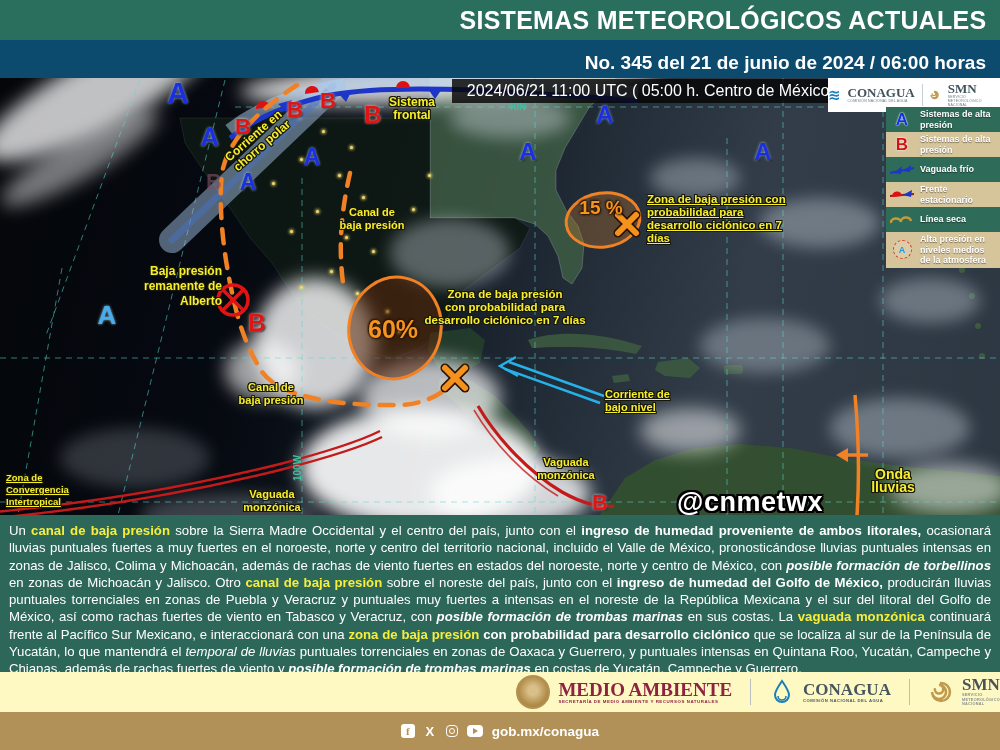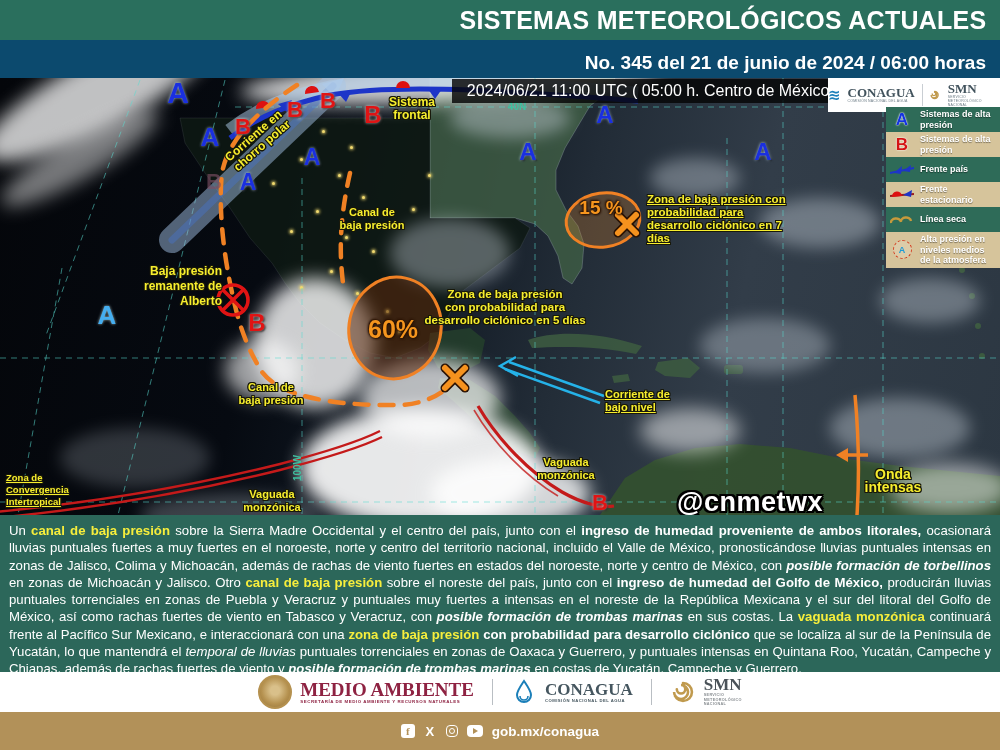--- a/index.html
+++ b/index.html
@@ -59,22 +59,22 @@
        text-shadow:1px 1px 2px #2a1203,-1px -1px 2px #2a1203,0 0 3px #2a1203;}
   .wm{position:absolute;transform:translate(-50%,-50%);color:#fff;font-weight:800;font-size:27px;letter-spacing:.5px;
       text-shadow:2px 2px 0 #000,-2px -2px 0 #000,2px -2px 0 #000,-2px 2px 0 #000,0 2px 0 #000,0 -2px 0 #000,2px 0 0 #000,-2px 0 0 #000;}
   
   .forecast{position:absolute;top:515px;left:0;width:1000px;height:157px;background:#2c675a;
             color:#fff;font-size:13.2px;line-height:17.3px;text-align:justify;
             padding:7px 9px 0 9px;box-sizing:border-box;}
   .seg-n{} .seg-yb{color:#f7ee3c;font-weight:700;} .seg-b{font-weight:700;}
   .seg-bi{font-weight:700;font-style:italic;} .seg-i{font-style:italic;}
   
-  .footer{position:absolute;top:672px;left:0;width:1000px;height:40px;background:#ffffff;
-          display:flex;align-items:center;justify-content:center;gap:18px;}
+  .footer{position:absolute;top:672px;left:0;width:1000px;height:40px;background:#fef9c3;
+          display:flex;align-items:center;justify-content:flex-end;gap:18px;}
   .f-div{width:1px;height:26px;background:#b9bec3;}
   .f-blk{display:flex;align-items:center;gap:8px;}
   .seal{width:30px;height:30px;border-radius:50%;border:2px solid #b5914f;
         background:radial-gradient(circle at 50% 45%,#d9c08a 20%,#b5914f 60%,#8f6f38 100%);}
   .ma-name{font-family:"Liberation Serif",serif;font-weight:700;font-size:19px;color:#8e2242;line-height:18px;}
   .ma-sub{font-size:4.4px;color:#8e2242;letter-spacing:.55px;font-weight:700;}
   .cn-name{font-family:"Liberation Serif",serif;font-weight:700;font-size:17px;color:#45565f;line-height:16px;}
   .cn-sub{font-size:4.2px;color:#45565f;letter-spacing:.5px;font-weight:700;}
   .smn-name{font-weight:700;font-size:17px;color:#4a5258;font-family:"Liberation Serif",serif;line-height:16px;}
   .smn-sub{font-size:3.8px;color:#8a8f93;letter-spacing:.3px;font-weight:700;line-height:4.6px;}
@@ -276,21 +276,21 @@
         <span>baja presión</span>
     </div>
     <div class="maplabel ml-right" style="left:222px;top:186px;font-size:12px;line-height:15px">
       <span>Baja presión</span>
         <span>remanente de</span>
         <span>Alberto</span>
     </div>
     <div class="maplabel" style="left:505px;top:210px;font-size:11.5px">
       <span>Zona de baja presión</span>
         <span>con probabilidad para</span>
-        <span>desarrollo ciclónico en 5 días</span>
+        <span>desarrollo ciclónico en 7 días</span>
     </div>
     <div class="maplabel ml-left" style="left:647px;top:115px;font-size:11.5px">
       <span>Zona de baja presión con</span>
         <span>probabilidad para</span>
         <span>desarrollo ciclónico en 7</span>
         <span>días</span>
     </div>
     <div class="maplabel" style="left:271px;top:303px">
       <span>Canal de</span>
         <span>baja presión</span>
@@ -307,21 +307,21 @@
     <div class="maplabel" style="left:566px;top:378px">
       <span>Vaguada</span>
         <span>monzónica</span>
     </div>
     <div class="maplabel ml-left" style="left:605px;top:310px">
       <span>Corriente de</span>
         <span>bajo nivel</span>
     </div>
     <div class="maplabel" style="left:893px;top:390px;font-size:14px">
       <span>Onda</span>
-        <span>intensas</span>
+        <span>lluvias</span>
     </div>
 
     <div class="pct" style="left:393px;top:251px;font-size:25px">60%</div>
     <div class="pct" style="left:601px;top:130px;font-size:19px">15 %</div>
     <div class="wm" style="left:750px;top:424px">@cnmetwx</div>
 
     <div class="tsbar">2024/06/21 11:00 UTC ( 05:00 h. Centro de México )</div>
 
     <div class="logobox">
       <span class="wavedrop">≋</span>
@@ -349,21 +349,21 @@
         <span class="lg-txt">Sistemas de alta presión</span>
       </div>
       <div class="lg-row lg-green">
         <span class="lg-ico">
           <svg width="24" height="12" viewBox="0 0 24 12">
               <line x1="0" y1="9" x2="24" y2="4" stroke="#1d35c8" stroke-width="2"></line>
               <polygon points="4,9 12,2 11,10" fill="#1d35c8"></polygon>
               <polygon points="13,7 21,1 20,8" fill="#1d35c8"></polygon>
             </svg>
         </span>
-        <span class="lg-txt">Frente país</span>
+        <span class="lg-txt">Vaguada frío</span>
       </div>
       <div class="lg-row lg-tan">
         <span class="lg-ico">
           <svg width="24" height="12" viewBox="0 0 24 12">
               <line x1="0" y1="7" x2="24" y2="5" stroke="#9a1d1d" stroke-width="2"></line>
               <path d="M2,8 A5,5 0 0 1 12,7 Z" fill="#dd1111"></path>
               <polygon points="13,6 22,1 21,8" fill="#1d35c8"></polygon>
             </svg>
         </span>
         <span class="lg-txt">Frente estacionario</span>

